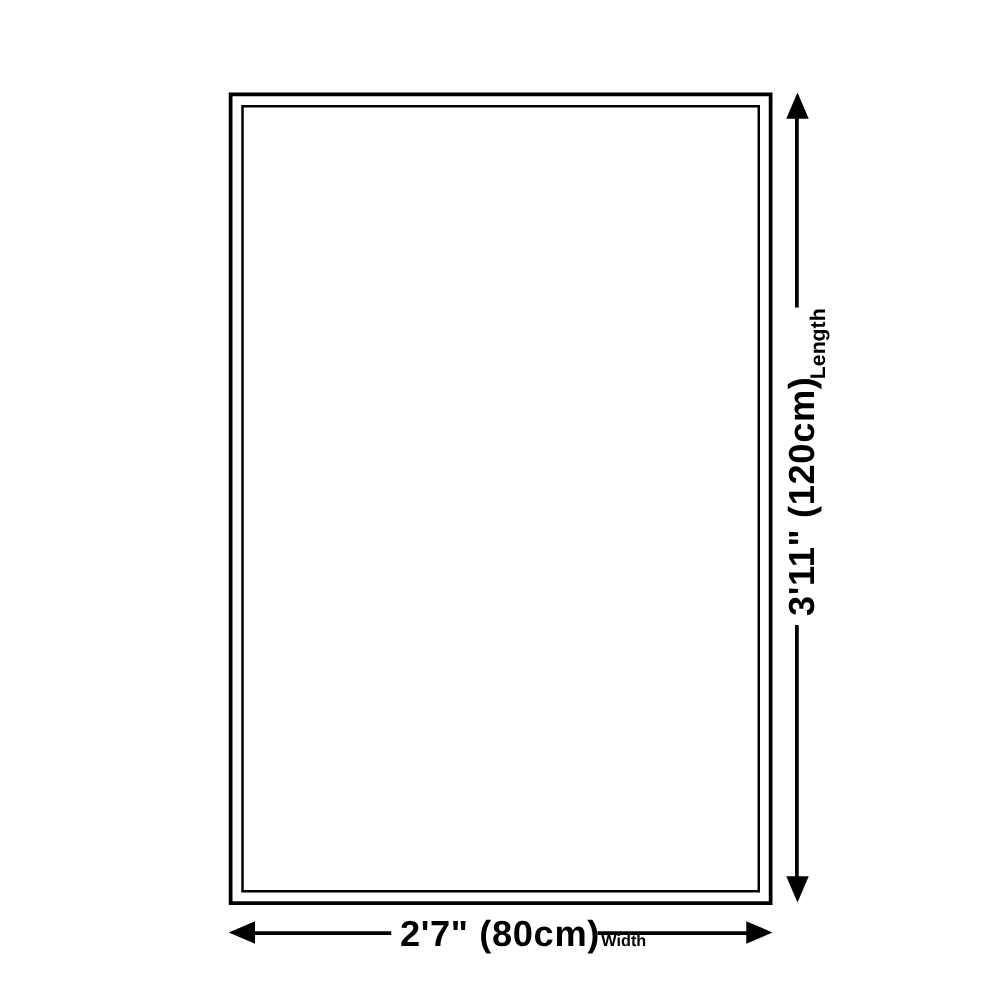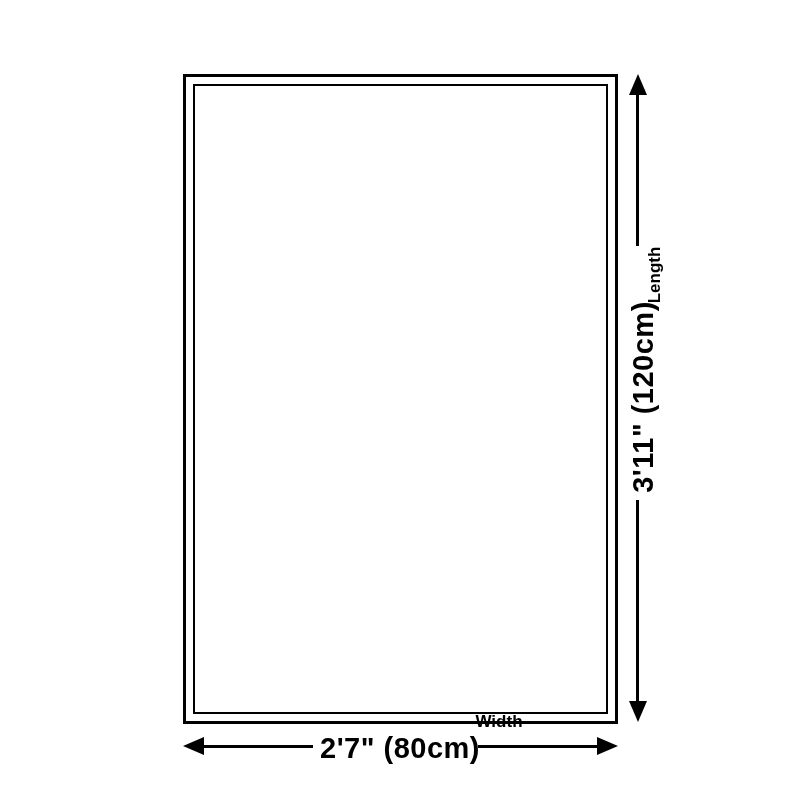--- a/index.html
+++ b/index.html
@@ -73,23 +73,23 @@
     border-bottom: 9px solid transparent;
     border-left: 21px solid var(--ink);
   }
   .h-label-main {
     position: absolute; left: 400px; top: 748px;
     transform: translate(-50%, -50%);
     font-size: 29px; font-weight: bold; color: var(--ink);
     white-space: nowrap; letter-spacing: 0.5px;
   }
   .h-label-sub {
-    position: absolute; left: 499px; top: 722px;
+    position: absolute; left: 499px; top: 752px;
     transform: translate(-50%, -50%);
-    font-size: 17px; font-weight: bold; color: var(--ink);
+    font-size: 13px; font-weight: bold; color: var(--ink);
     white-space: nowrap;
   }
 </style>
 </head>
 <body>
 
 <div class="diagram">
 
   <div class="rect-outer">
     <div class="rect-inner"></div>

